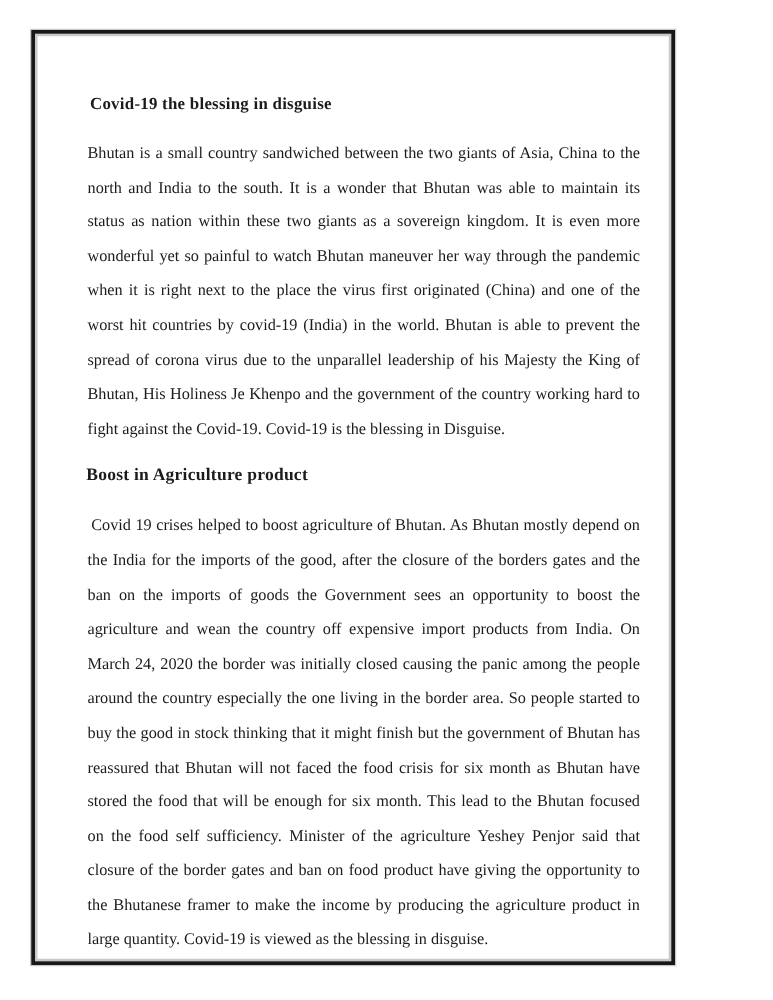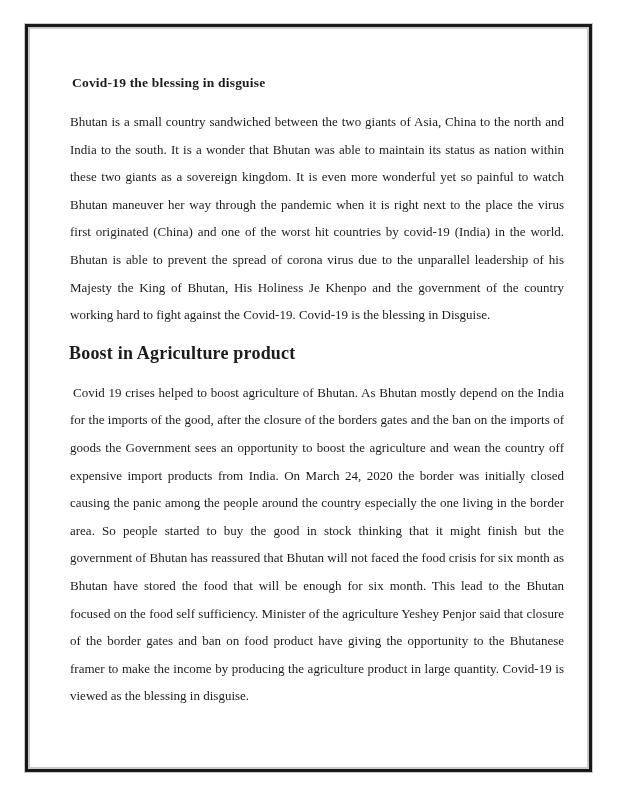--- a/index.html
+++ b/index.html
@@ -12,21 +12,21 @@
     height: 800px;
     position: relative;
     overflow: hidden;
     font-family: "Liberation Serif", "DejaVu Serif", serif;
     color: #1b1b1b;
   }
   .page-frame {
     position: absolute;
     left: 25px;
     top: 24px;
-    width: 567px;
+    width: 515px;
     height: 748px;
     box-sizing: border-box;
     background: #ffffff;
     border: 3px solid #181818;
     box-shadow: 0 0 0 1px #c9c9c9, inset 0 0 0 2px #c9c9c9;
     padding: 42px 24px 0 41px;
   }
   .doc-title {
     font-size: 13.5px;
     font-weight: 700;
@@ -37,21 +37,21 @@
   .doc-paragraph {
     font-size: 13px;
     line-height: 27.6px;
     text-align: justify;
     margin: 1px;
   }
   .doc-paragraph.indent-first {
     text-indent: 3px;
   }
   .section-heading {
-    font-size: 18px;
+    font-size: 14px;
     font-weight: 700;
     line-height: 27px;
     margin: 11px 0 12px 0;
     letter-spacing: 0.2px;
   }
 </style>
 </head>
 <body>
 
 <div class="page-frame">

